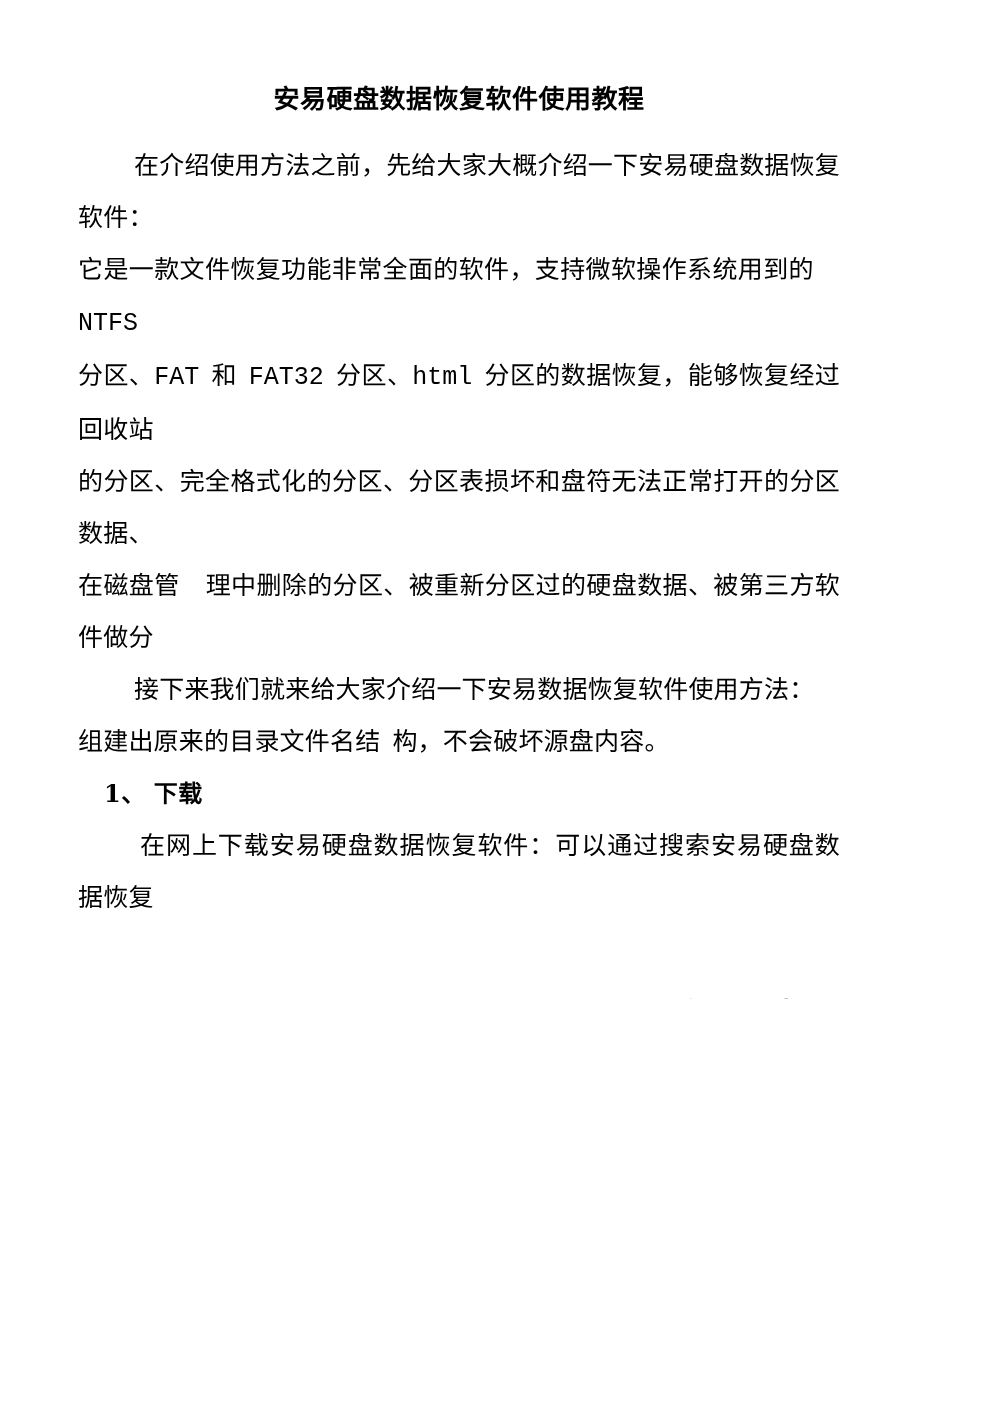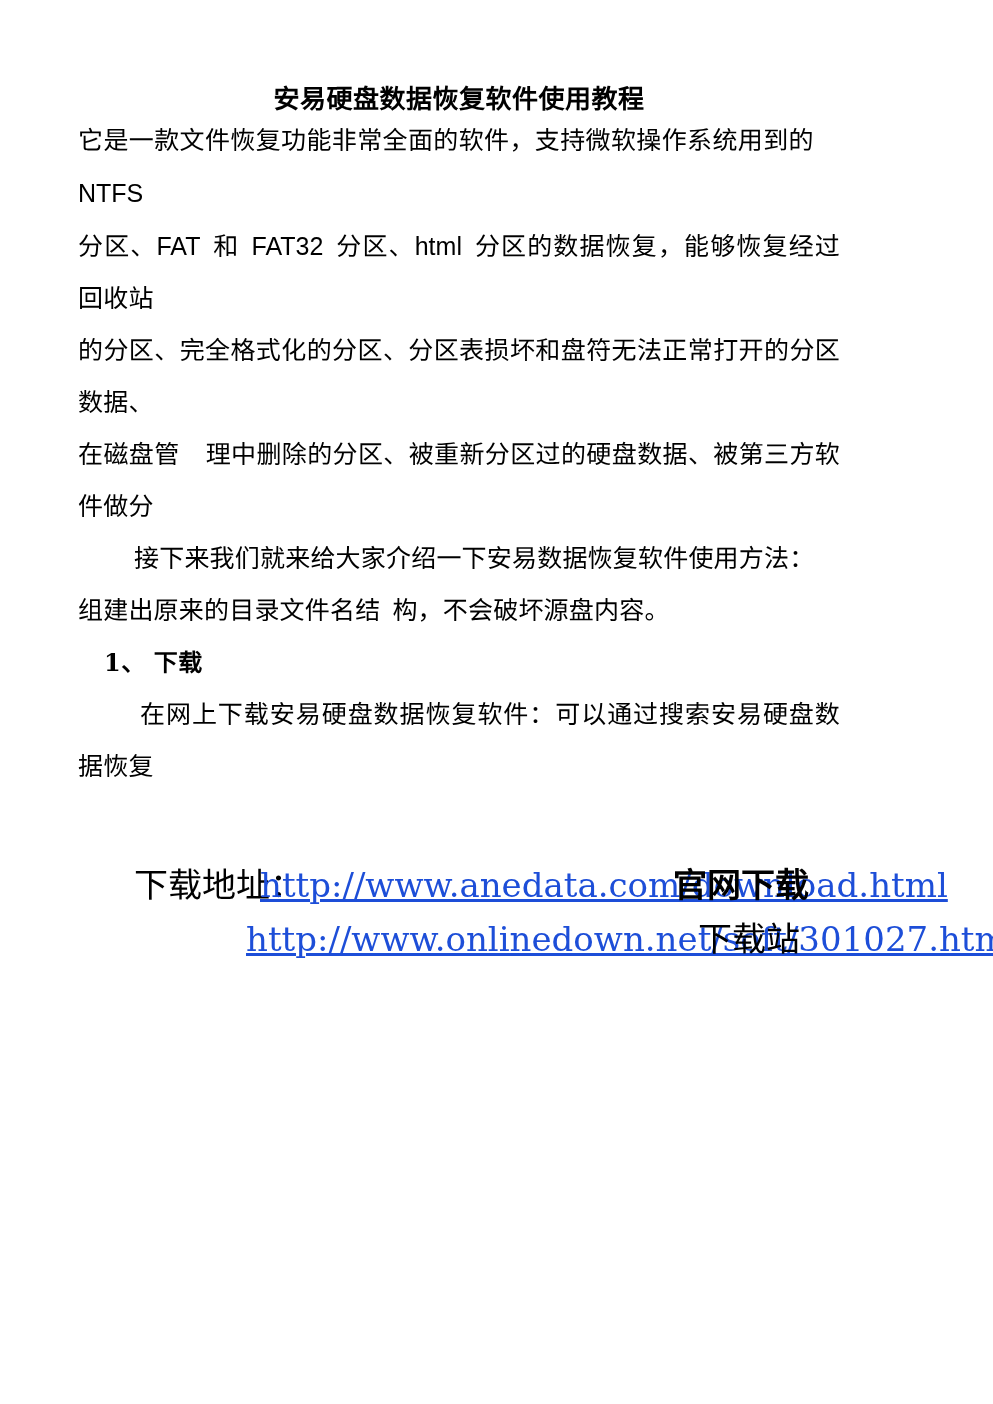--- a/index.html
+++ b/index.html
@@ -49,21 +49,21 @@
   .para.first {
     margin-top: 25px;
   }
   .indent-2 {
     text-indent: 56px;
   }
   .indent-2b {
     text-indent: 62px;
   }
   .latin {
-    font-family: Liberation Sans, sans-serif;
+    font-family: Liberation Mono, monospace;
     letter-spacing: 0;
   }
   .gap-sm {
     display: inline-block;
     width: 26px;
   }
   .gap-xs {
     display: inline-block;
     width: 12px;
   }
@@ -114,20 +114,21 @@
   .r1 { margin-top: 2px; }
 </style>
 </head>
 <body>
 
 <div class="page">
   <div class="content">
 
     <h1 class="doc-title">安易硬盘数据恢复软件使用教程</h1>
 
+    <p class="para first indent-2"><span>在介绍使用方法之前，先给大家大概介绍一下安易硬盘数据恢复软件：</span></p>
 
     <p class="para"><span>它是一款文件恢复功能非常全面的软件，支持微软操作系统用到的</span><span class="gap-sm"></span><span class="latin">NTFS</span></p>
 
     <p class="para"><span>分区、</span><span class="latin">FAT</span><span class="gap-xs"></span><span>和</span><span class="gap-xs"></span><span class="latin">FAT32</span><span class="gap-xs"></span><span>分区、</span><span class="latin">html</span><span class="gap-xs"></span><span>分区的数据恢复，能够恢复经过回收站</span></p>
 
 
     <p class="para"><span>的分区、完全格式化的分区、分区表损坏和盘符无法正常打开的分区数据、</span></p>
 
     <p class="para"><span>在磁盘管</span><span class="gap-sm"></span><span>理中删除的分区、被重新分区过的硬盘数据、被第三方软件做分</span></p>
 

